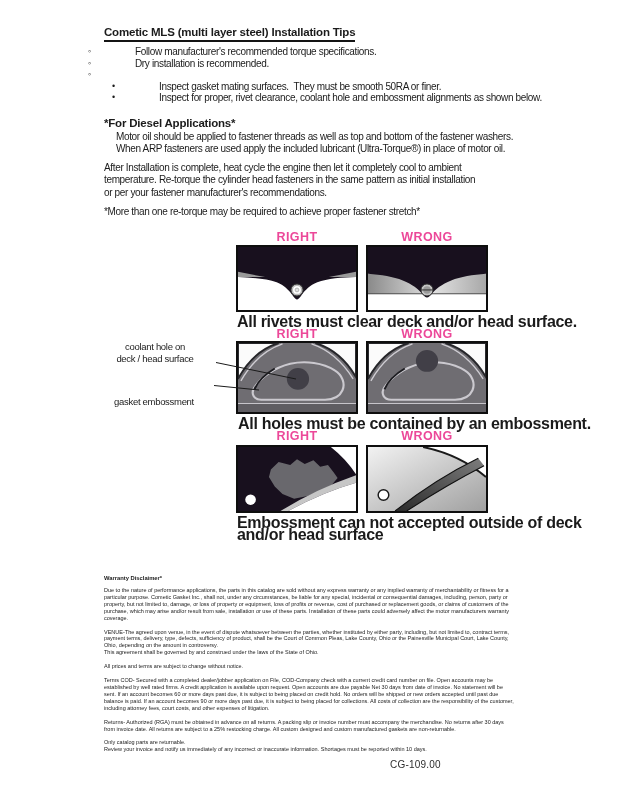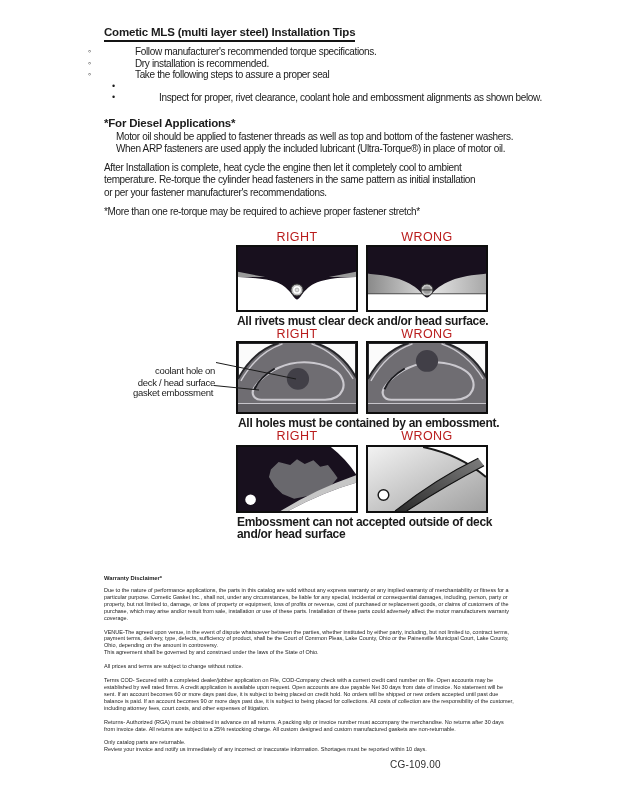--- a/index.html
+++ b/index.html
@@ -15,26 +15,26 @@
   }
   .tips { position:absolute; left:88px; top:46px; }
   .tip-row { display:flex; align-items:flex-start; line-height:11.5px; }
   .tip-row.sub { margin-left:24px; }
   .marker { width:9px; font-size:9px; line-height:11.5px; color:#1b1b1b; }
   .tip-text { font-size:10px; letter-spacing:-0.35px; white-space:pre;margin-left:38px; }
   .diesel-heading { position:absolute; left:104px; top:117px; font-size:11.5px; font-weight:bold; letter-spacing:-0.2px; }
   .body-para { position:absolute; left:104px; font-size:10px; line-height:12.4px; letter-spacing:-0.35px; white-space:pre; }
   .p1 { top:131px;margin-left:12px; } .p2 { top:162px; } .p3 { top:206px; }
 
-  .dg-label { position:absolute; width:122px; text-align:center; font-size:12.5px; font-weight:normal; letter-spacing:0.4px; color:#b91c1c; }
+  .dg-label { position:absolute; width:122px; text-align:center; font-size:12.5px; font-weight:bold; letter-spacing:0.4px; color:#ec4899; }
   .dg-box { position:absolute; width:122px; border:2px solid #0e0e0e; background:#fff; }
   .dg-box svg { display:block; width:100%; height:100%; }
   .h67 { height:67px; } .h73 { height:73px; } .h68 { height:68px; }
-  .caption { position:absolute; font-size:12px; font-weight:bold; letter-spacing:-0.3px; white-space:pre-line; line-height:11.5px; }
-  .annotation { position:absolute; text-align:right; font-size:9.5px; line-height:11.5px; letter-spacing:-0.3px; white-space:pre-line;margin-top:24px; }
+  .caption { position:absolute; font-size:16px; font-weight:bold; letter-spacing:-0.3px; white-space:pre-line; line-height:11.5px; }
+  .annotation { position:absolute; text-align:center; font-size:9.5px; line-height:11.5px; letter-spacing:-0.3px; white-space:pre-line; }
   .pointer-overlay { position:absolute; left:205px; top:348px; width:100px; height:50px; pointer-events:none; }
 
   .legal { position:absolute; left:104px; top:575px; width:412px; }
   .legal-heading { font-size:5.8px; font-weight:bold; margin-bottom:6px; }
   .legal p { font-size:5.5px; line-height:6.9px; margin-bottom:7px; letter-spacing:0; color:#222; white-space:pre-line; }
   .footer-code { position:absolute; left:390px; top:759px; font-size:10px; color:#2e2e2e; letter-spacing:0.2px; }
 </style>
 </head>
 <body>
 
@@ -46,24 +46,24 @@
     <div class="tip-row">
       <span class="marker">◦</span>
       <span class="tip-text">Follow manufacturer's recommended torque specifications.</span>
     </div>
     <div class="tip-row">
       <span class="marker">◦</span>
       <span class="tip-text">Dry installation is recommended.</span>
     </div>
     <div class="tip-row">
       <span class="marker">◦</span>
-      <span class="tip-text">Take the following steps to assure a proper seal</span>
     </div>
     <div class="tip-row sub">
       <span class="marker">•</span>
+      <span class="tip-text">Inspect gasket mating surfaces.  They must be smooth 50RA or finer.</span>
     </div>
     <div class="tip-row sub">
       <span class="marker">•</span>
       <span class="tip-text">Inspect for proper, rivet clearance, coolant hole and embossment alignments as shown below.</span>
     </div>
   </div>
 
   <div class="diesel-heading">*For Diesel Applications*</div>
   <div class="body-para p1">Motor oil should be applied to fastener threads as well as top and bottom of the fastener washers.
 When ARP fasteners are used apply the included lubricant (Ultra-Torque®) in place of motor oil.</div>
@@ -106,21 +106,21 @@
     </svg>
   </div>
 
   <div class="caption" style="left:237px; top:316px;">All rivets must clear deck and/or head surface.</div>
 
   <div class="dg-label" style="left:236px; top:327px;">RIGHT</div>
   <div class="dg-label" style="left:366px; top:327px;">WRONG</div>
 
   <div class="annotation" style="left:95px; top:341px; width:120px;">coolant hole on
 deck / head surface</div>
-  <div class="annotation" style="left:95px; top:363px; width:118px;">gasket embossment</div>
+  <div class="annotation" style="left:95px; top:396px; width:118px;">gasket embossment</div>
 
   <div class="dg-box h73" style="left:236px; top:341px;">
     <svg viewBox="0 0 122 73" preserveAspectRatio="none">
       <rect x="0" y="0" width="122" height="73" fill="#6f6d72"></rect>
       <rect x="0" y="64" width="122" height="9" fill="#5f5d62"></rect>
       <line x1="0" y1="64" x2="122" y2="64" stroke="#c6c4ca" stroke-width="1.2"></line>
       <path d="M0,0 H42 Q16,8 0,38 Z" fill="#fbfbfb" stroke="#26262a" stroke-width="2"></path>
       <path d="M122,0 H80 Q106,8 122,36 Z" fill="#fbfbfb" stroke="#26262a" stroke-width="2"></path>
       <path d="M46,1 Q20,10 3,40" stroke="#cfcdd3" stroke-width="1.4" fill="none"></path>
       <path d="M76,1 Q102,10 119,38" stroke="#cfcdd3" stroke-width="1.4" fill="none"></path>

